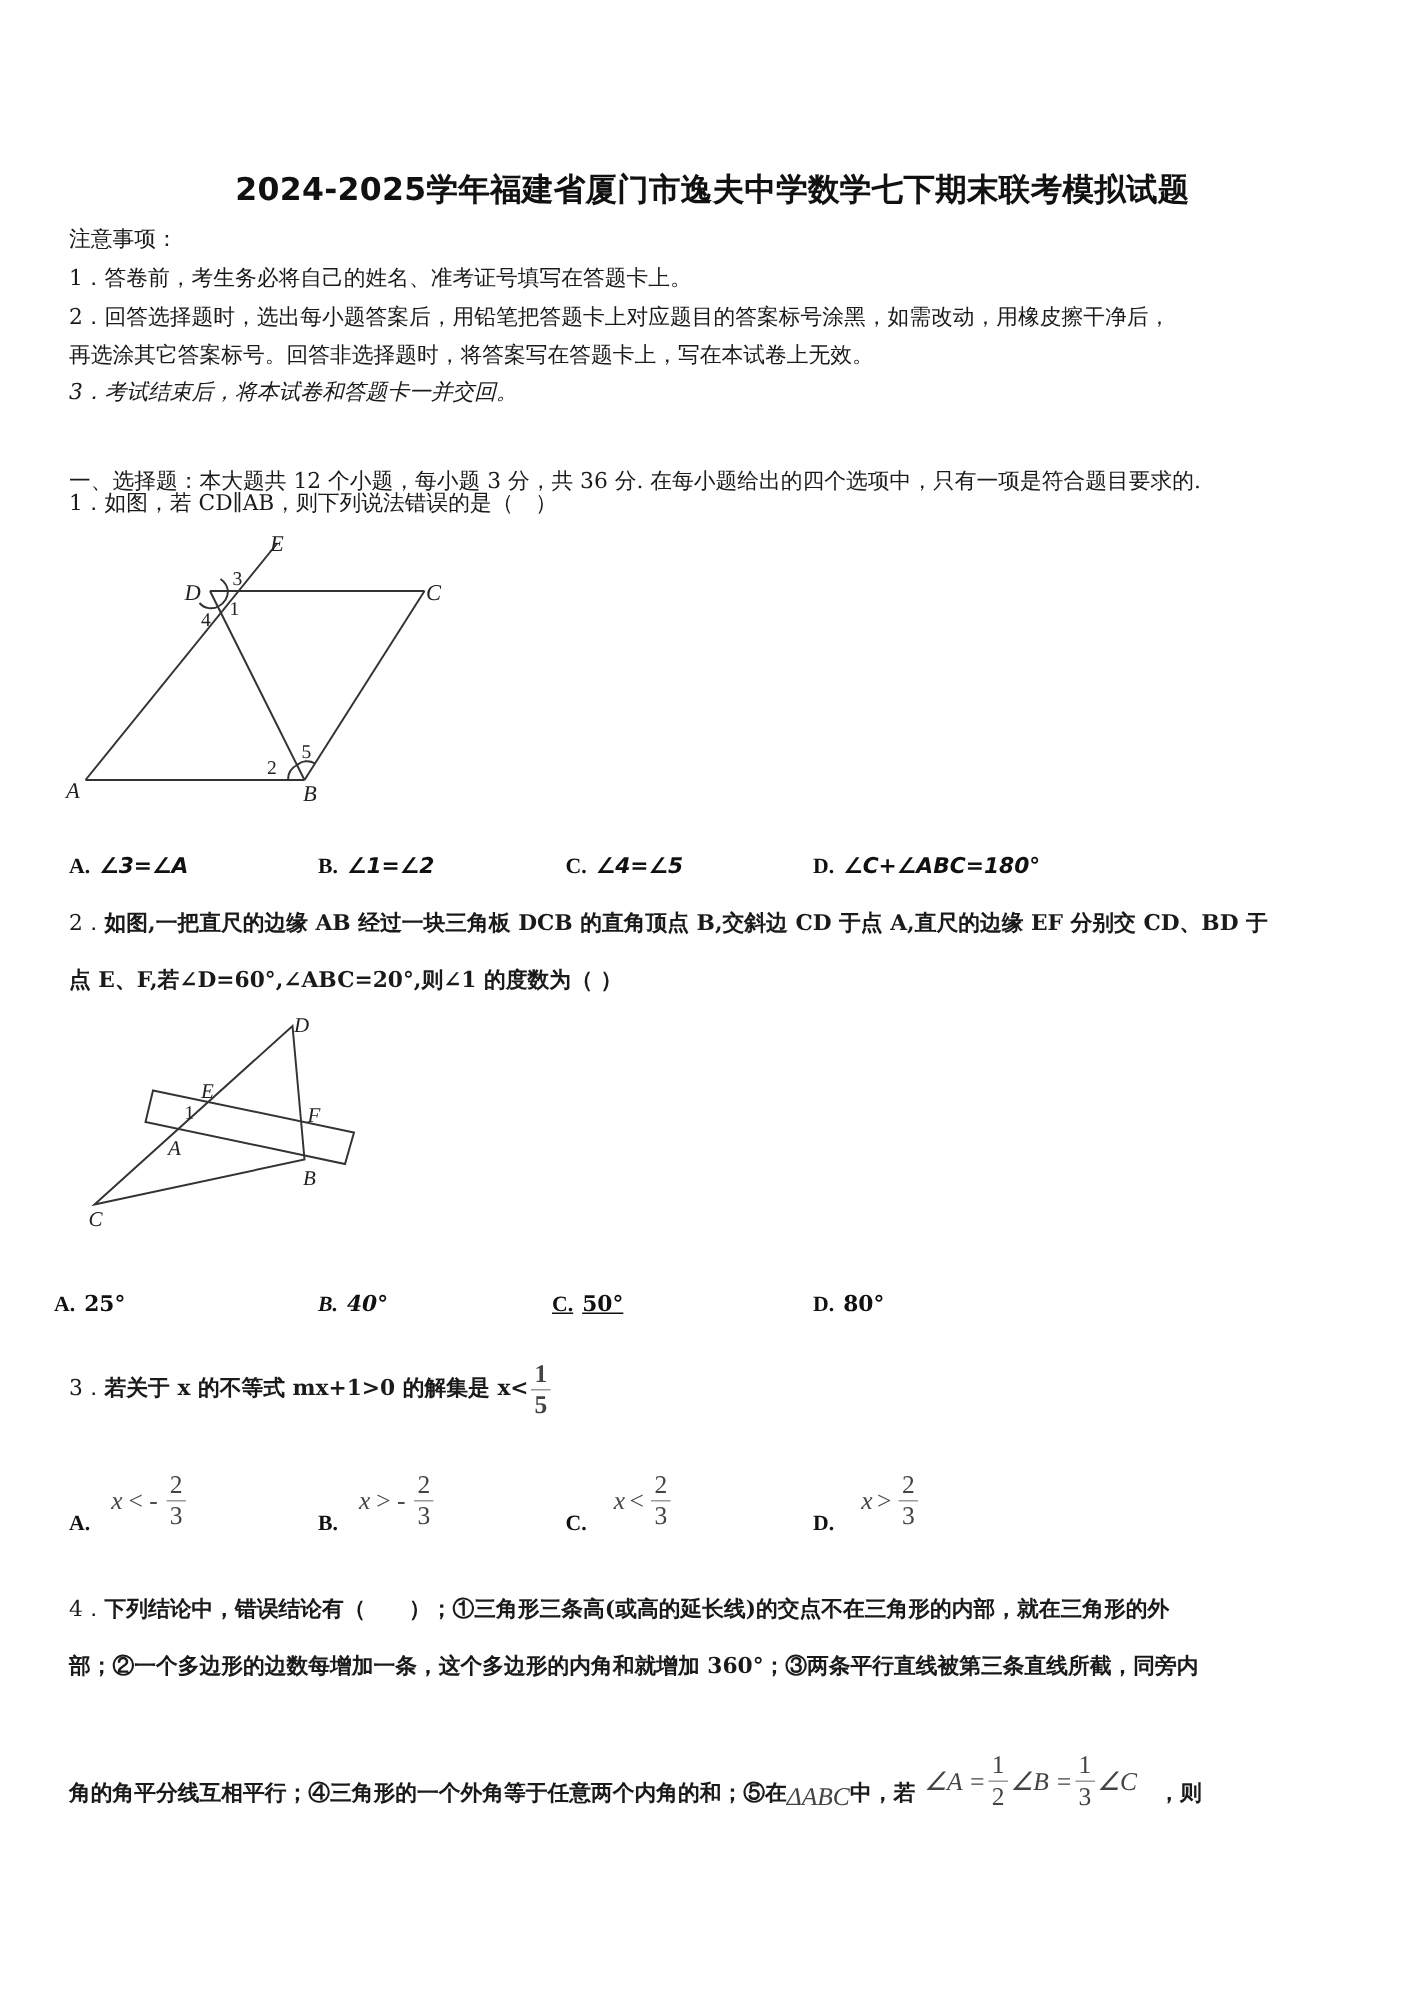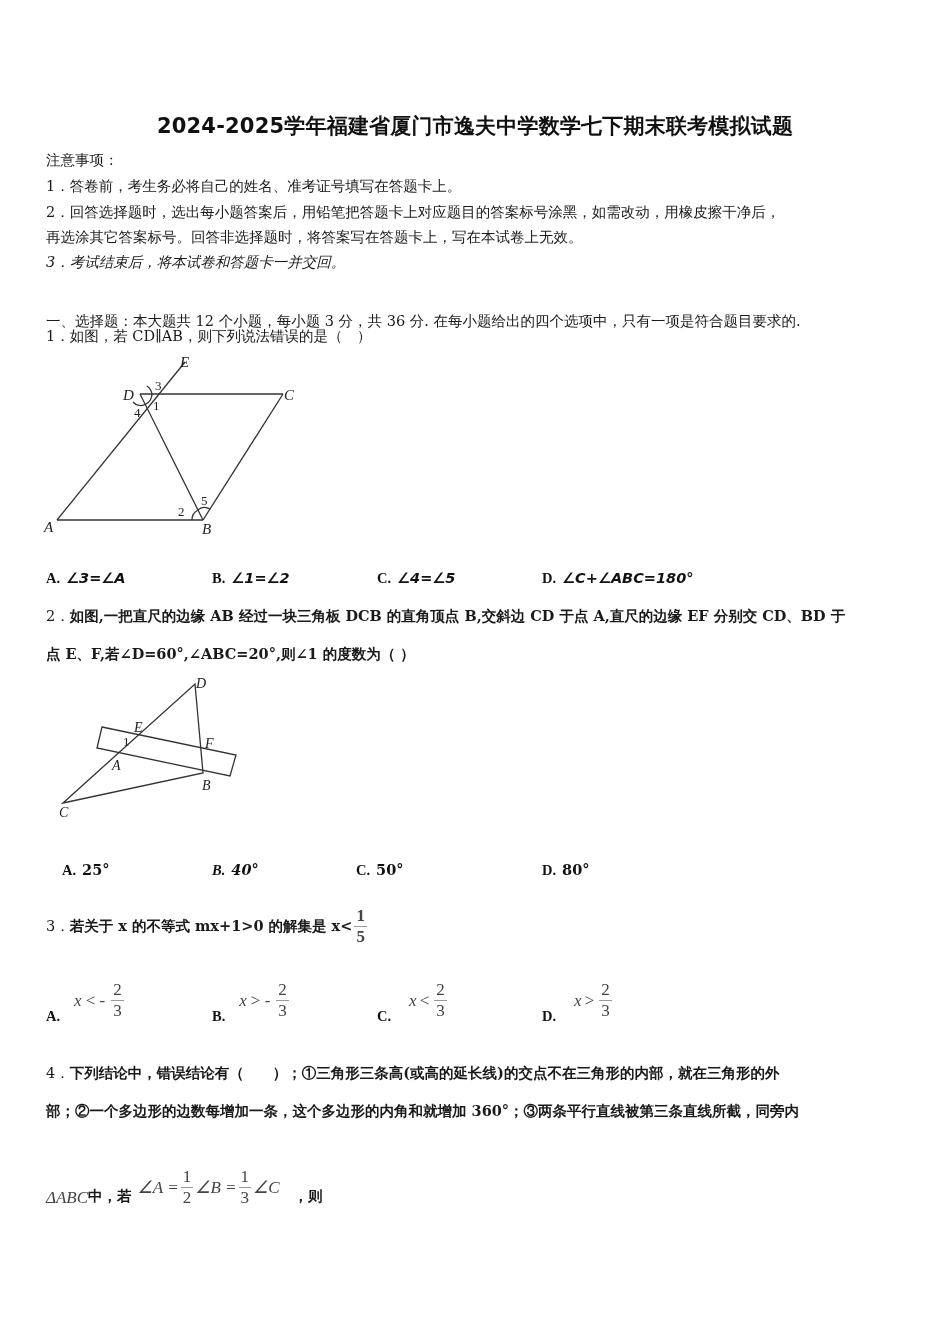--- a/index.html
+++ b/index.html
@@ -96,23 +96,23 @@
     <text x="146" y="16">D</text>
     <text x="84" y="60">E</text>
     <text x="155" y="76">F</text>
     <text x="62" y="98">A</text>
     <text x="152" y="118">B</text>
     <text x="9" y="145">C</text>
     <text x="73" y="74" style="font-style:normal" font-size="13">1</text>
   </g>
 </svg>
 
-<div class="abs opt" style="left:62px; top:861px;"><span class="lab">A.</span><span class="bold">25°</span></div>
+<div class="abs opt" style="left:36px; top:861px;"><span class="lab">A.</span><span class="bold">25°</span></div>
 <div class="abs opt" style="left:212px; top:861px;font-style:italic;"><span class="lab">B.</span><span class="bold">40°</span></div>
-<div class="abs opt" style="left:356px; top:861px;"><span class="lab">C.</span><span class="bold">50°</span></div>
+<div class="abs opt" style="left:368px; top:861px;text-decoration:underline;"><span class="lab">C.</span><span class="bold">50°</span></div>
 <div class="abs opt" style="left:542px; top:861px;"><span class="lab">D.</span><span class="bold">80°</span></div>
 
 <div class="abs line bold" style="top:898px; line-height:56px; display:flex; align-items:center;">
   <span style="font-weight:normal">3．</span>
   <span>若关于 x 的不等式 mx+1&gt;0 的解集是 x&lt;</span>
   <span class="frac">
     <span class="num">1</span>
     <span>5</span>
   </span>
 </div>
@@ -160,20 +160,21 @@
         <span>3</span>
       </span>
   </span>
 </div>
 
 <div class="abs line bold" style="top:1063px;">
   <span style="font-weight:normal">4．</span><span>下列结论中，错误结论有（　　）；①三角形三条高(或高的延长线)的交点不在三角形的内部，就在三角形的外</span>
 </div>
 <div class="abs line bold" style="top:1101px;">部；②一个多边形的边数每增加一条，这个多边形的内角和就增加 360°；③两条平行直线被第三条直线所截，同旁内</div>
 <div class="abs line bold" style="top:1160px; height:52px; display:flex; align-items:flex-end;">
+  <span style="margin-bottom:6px;">角的角平分线互相平行；④三角形的一个外角等于任意两个内角的和；⑤在</span>
   <span class="math-i" style="font-weight:normal; margin-bottom:4px;">ΔABC</span>
   <span style="margin-bottom:6px;">中，若</span>
   <span style="display:flex; align-items:center; margin-left:6px; margin-bottom:4px; font-weight:normal;">
     <span class="math-i">∠A =</span>
     <span class="frac">
         <span class="num">1</span>
         <span>2</span>
       </span>
     <span class="math-i">∠B =</span>
     <span class="frac">

